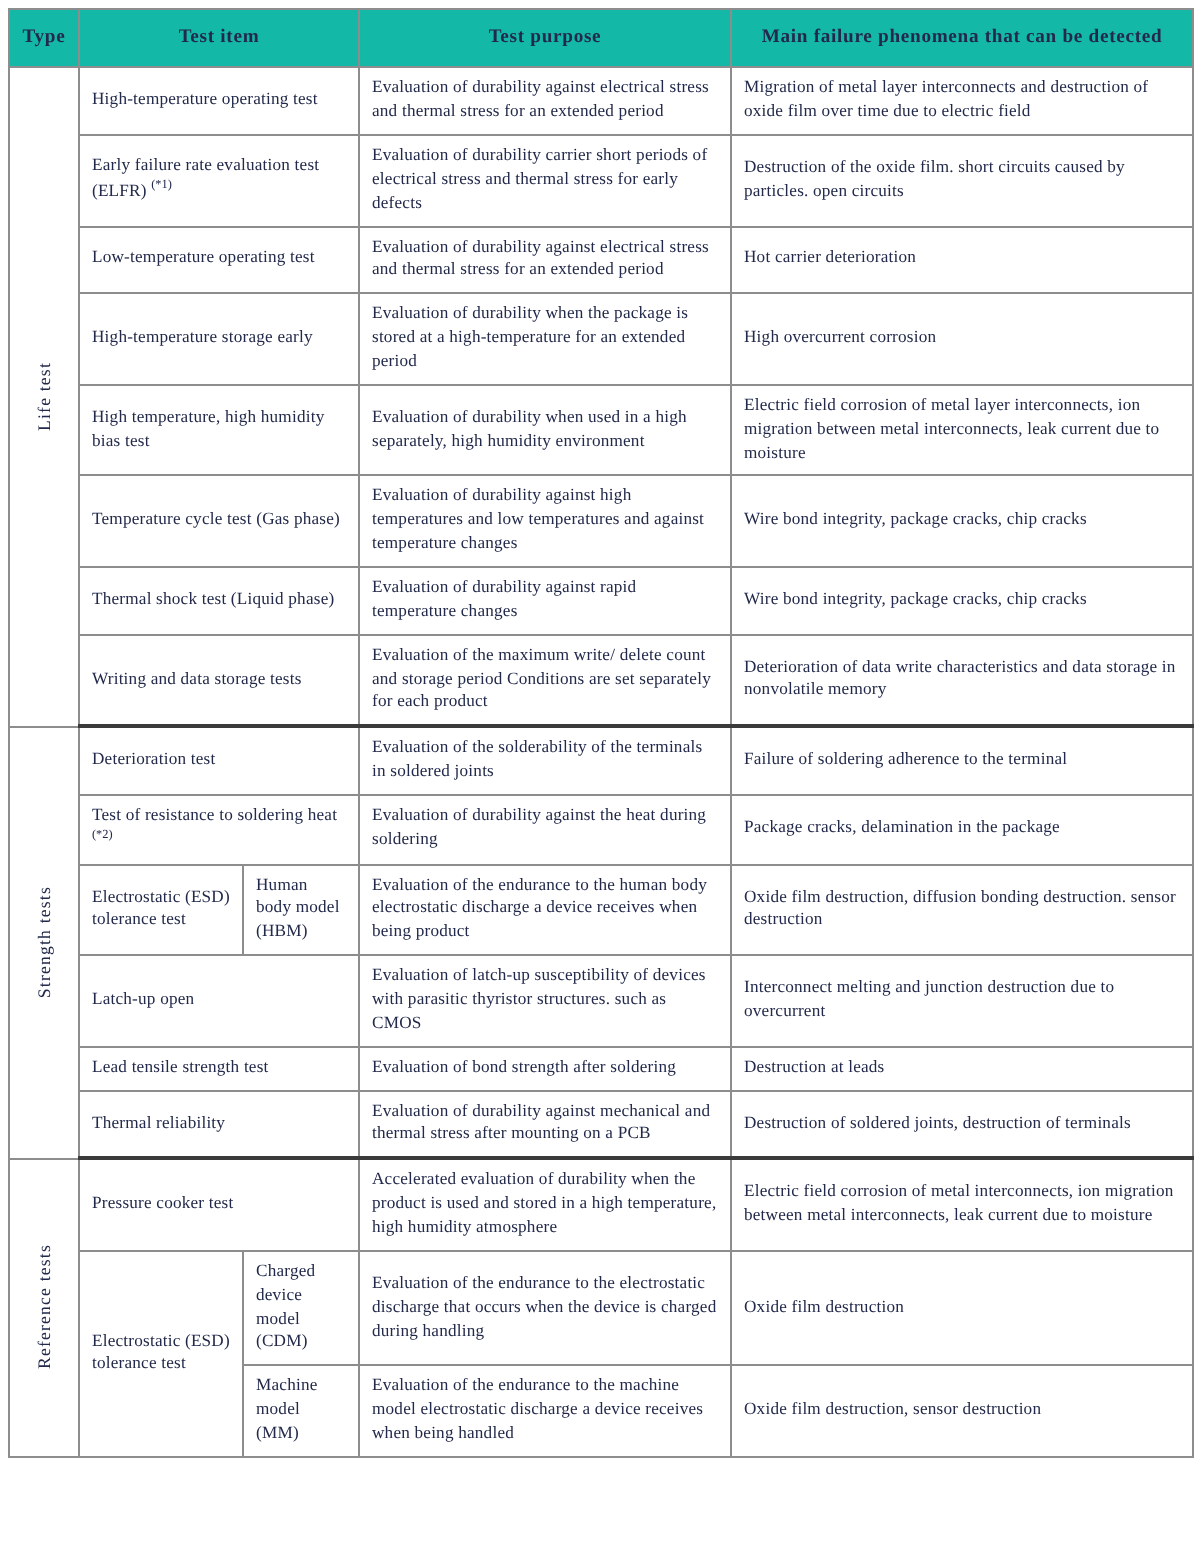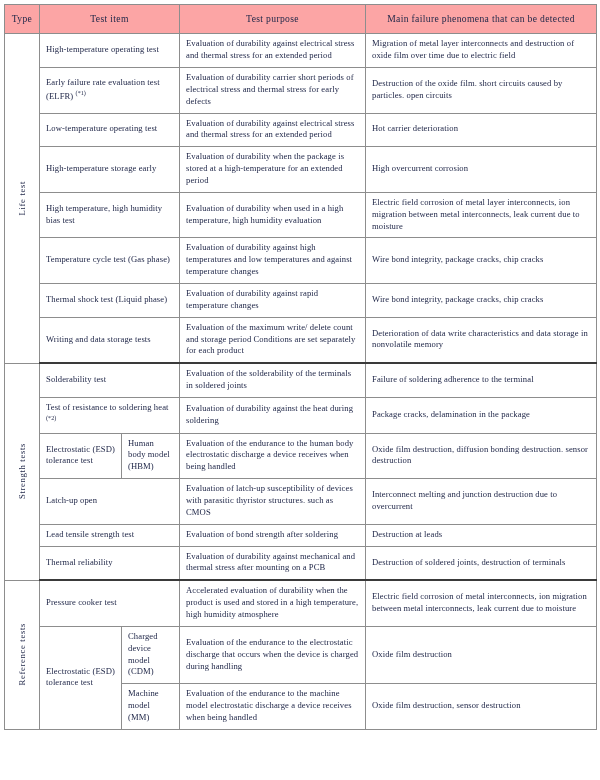--- a/index.html
+++ b/index.html
@@ -42,26 +42,27 @@
     padding: 4px 6px 5px 6px;
     font-size: 8.6px;
     line-height: 1.38;
     font-weight: normal;
     text-align: left;
     color: #22294a;
     letter-spacing: 0.1px;
   }
 
   table.rt thead th {
-    background: #fca5a5;
+    background: #14b8a6;
     text-align: center;
     font-size: 9.6px;
     padding: 7px 4px 8px 4px;
     letter-spacing: 0.35px;
     border-color: #8d8d8d;
+    font-weight: bold;
   }
 
   
   table.rt {
     border: 1px solid #6d6d6d;
   }
 
   
   td.typecell {
     text-align: center;
@@ -142,21 +143,21 @@
       </tr>
 
       <tr>
         <td colspan="2">High-temperature storage early</td>
         <td>Evaluation of durability when the package is stored at a high-temperature for an extended period</td>
         <td>High overcurrent corrosion</td>
       </tr>
 
       <tr>
         <td colspan="2">High temperature, high humidity bias test</td>
-        <td>Evaluation of durability when used in a high temperature, high humidity evaluation</td>
+        <td>Evaluation of durability when used in a high separately, high humidity environment</td>
         <td>Electric field corrosion of metal layer interconnects, ion migration between metal interconnects, leak current due to moisture</td>
       </tr>
 
       <tr>
         <td colspan="2">Temperature cycle test (Gas phase)</td>
         <td>Evaluation of durability against high temperatures and low temperatures and against temperature changes</td>
         <td>Wire bond integrity, package cracks, chip cracks</td>
       </tr>
 
       <tr>
@@ -168,35 +169,35 @@
       <tr class="sec-end">
         <td colspan="2">Writing and data storage tests</td>
         <td>Evaluation of the maximum write/ delete count and storage period Conditions are set separately for each product</td>
         <td>Deterioration of data write characteristics and data storage in nonvolatile memory</td>
       </tr>
 
       <tr>
         <td class="typecell" rowspan="6">
           <span class="vtext">Strength tests</span>
         </td>
-        <td colspan="2">Solderability test</td>
+        <td colspan="2">Deterioration test</td>
         <td>Evaluation of the solderability of the terminals in soldered joints</td>
         <td>Failure of soldering adherence to the terminal</td>
       </tr>
 
       <tr>
         <td colspan="2"><span>Test of resistance to soldering heat </span><sup class="note">(*2)</sup></td>
         <td>Evaluation of durability against the heat during soldering</td>
         <td>Package cracks, delamination in the package</td>
       </tr>
 
       <tr>
         <td>Electrostatic (ESD) tolerance test</td>
         <td>Human body model (HBM)</td>
-        <td>Evaluation of the endurance to the human body electrostatic discharge a device receives when being handled</td>
+        <td>Evaluation of the endurance to the human body electrostatic discharge a device receives when being product</td>
         <td>Oxide film destruction, diffusion bonding destruction. sensor destruction</td>
       </tr>
 
       <tr>
         <td colspan="2">Latch-up open</td>
         <td>Evaluation of latch-up susceptibility of devices with parasitic thyristor structures. such as CMOS</td>
         <td>Interconnect melting and junction destruction due to overcurrent</td>
       </tr>
 
       <tr>

